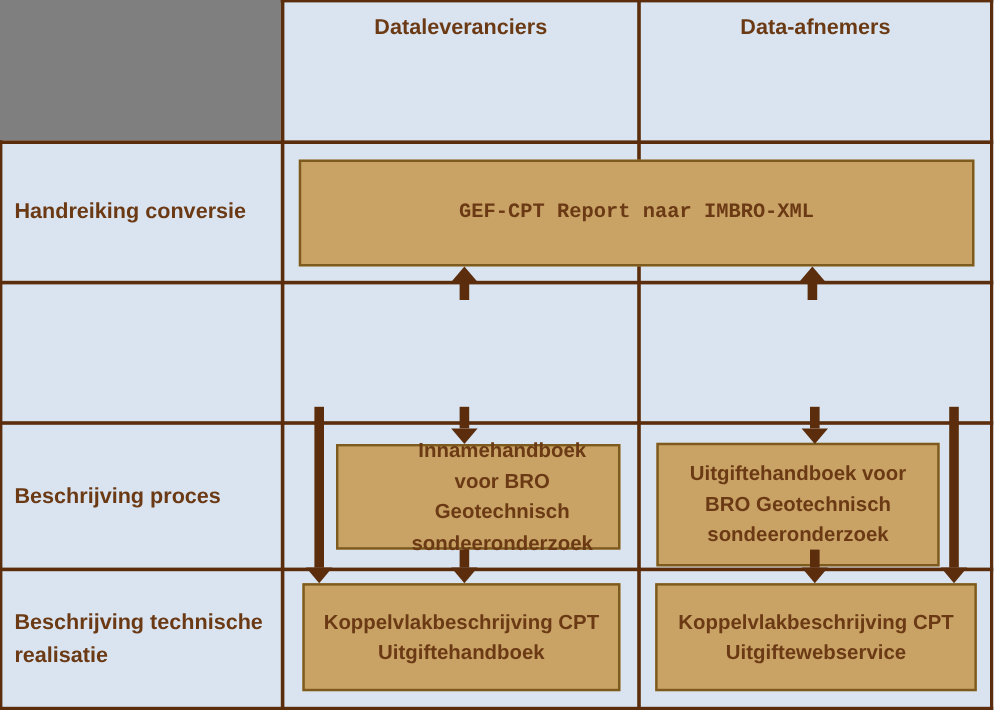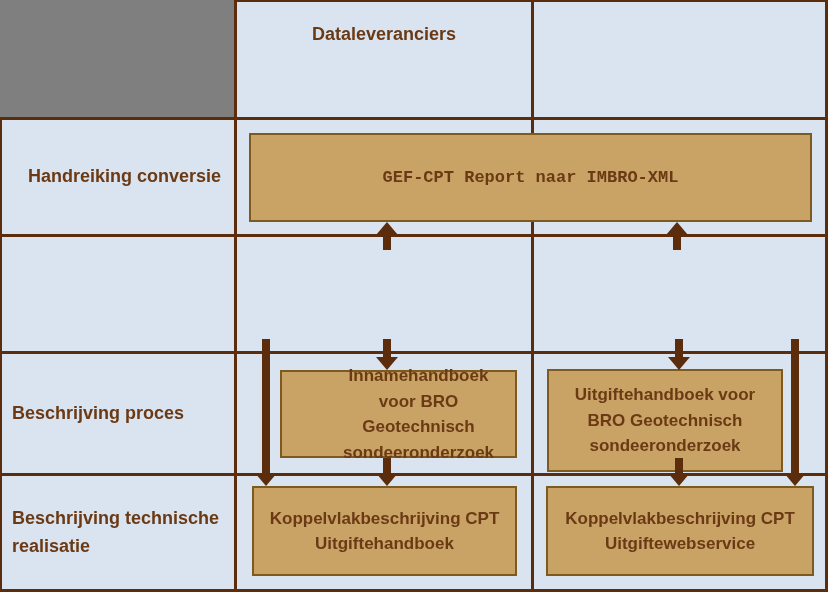--- a/index.html
+++ b/index.html
@@ -18,21 +18,21 @@
     background:var(--blue);
     font-family:"Liberation Sans", sans-serif;
     font-weight:bold;
     overflow:hidden;
   }
   .line{position:absolute;background:var(--brown);}
   .gray-cell{position:absolute;left:0;top:0;width:234px;height:117px;background:var(--gray);}
   .col-header{
     position:absolute;top:0;height:117px;
     display:flex;justify-content:center;align-items:flex-start;
-    padding-top:24px;box-sizing:border-box;
+    padding-top:12px;box-sizing:border-box;
     color:var(--text-brown);font-size:18px;text-align:center;
   }
   .row-label{
     position:absolute;left:0;width:222px;
     display:flex;align-items:center;
     padding-left:12px;box-sizing:border-box;
     color:var(--text-brown);font-size:18px;line-height:1.55;
   }
   .box{
     position:absolute;
@@ -81,22 +81,23 @@
   <div class="gray-cell"></div>
 
   <div class="line" style="left:234px;top:0;width:3px;height:592px;"></div>
   <div class="line" style="left:531px;top:0;width:3px;height:592px;"></div>
   <div class="line" style="left:0;top:117px;width:828px;height:3px;"></div>
   <div class="line" style="left:0;top:234px;width:828px;height:3px;"></div>
   <div class="line" style="left:0;top:351px;width:828px;height:3px;"></div>
   <div class="line" style="left:0;top:473px;width:828px;height:3px;"></div>
 
   <div class="col-header" style="left:237px;width:294px;">Dataleveranciers</div>
+  <div class="col-header" style="left:534px;width:291px;">Data-afnemers</div>
 
-  <div class="row-label" style="top:120px;height:114px;margin-left:16px;">Handreiking conversie</div>
+  <div class="row-label" style="top:120px;height:114px;">Handreiking conversie</div>
   <div class="row-label" style="top:354px;height:119px;">Beschrijving proces</div>
   <div class="row-label" style="top:476px;height:113px;">Beschrijving technische realisatie</div>
 
   <div class="box tan-box" style="left:249px;top:133px;width:563px;height:89px;font-family:Liberation Mono, monospace;">GEF-CPT Report naar IMBRO-XML</div>
 
 
   <div class="box tan-box" style="left:280px;top:370px;width:237px;height:88px;padding-left:48px;">Innamehandboek voor BRO Geotechnisch sondeeronderzoek</div>
 
   <div class="box tan-box" style="left:547px;top:369px;width:236px;height:103px;">Uitgiftehandboek voor BRO Geotechnisch sondeeronderzoek</div>
 

